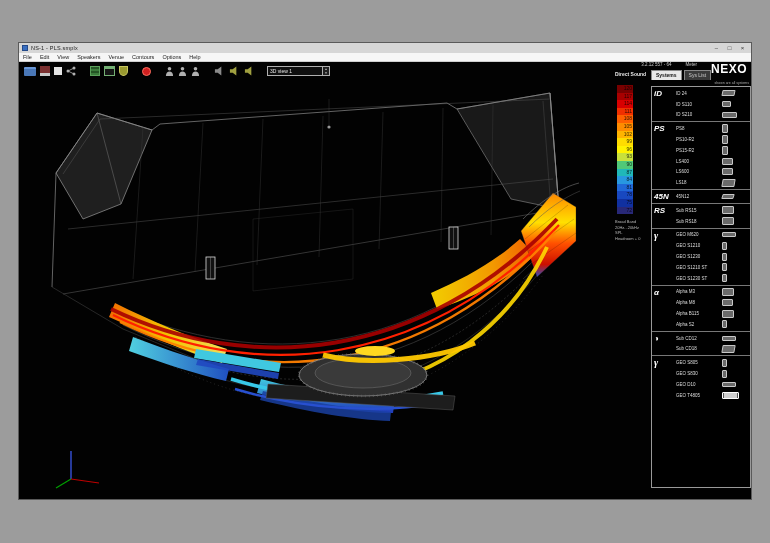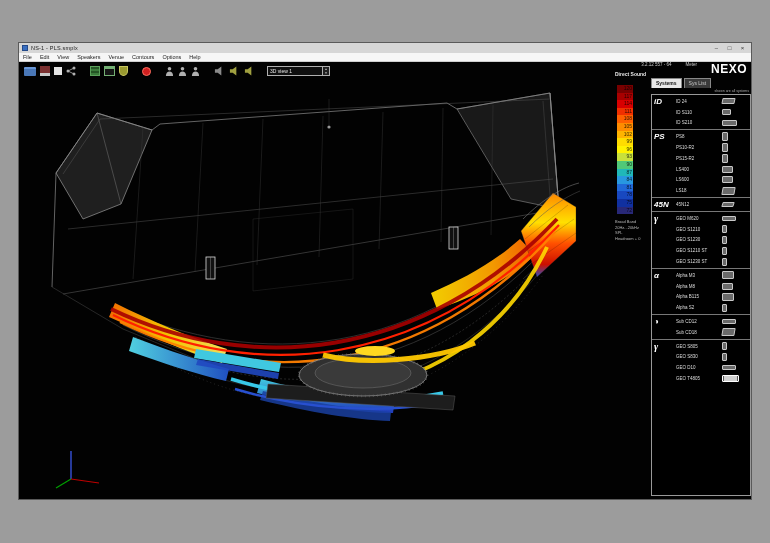--- a/index.html
+++ b/index.html
@@ -47,21 +47,21 @@
 
   
   .legend { position:absolute; left:596px; top:9px; width:34px; }
   .legend-title { font-size:5px; color:#e8e8e8; font-weight:bold; white-space:nowrap; margin-bottom:8px; }
   .legend-blocks { width:16px; margin-left:2px; }
   .legend-block { width:16px; height:7.6px; font-size:5px; line-height:7.6px; text-align:right; padding-right:1px; color:rgba(0,0,0,.8); }
   .legend-footer { margin-top:5px; }
   .legend-footer div { font-size:4px; color:#b8b8b8; line-height:5.5px; white-space:nowrap; }
 
   
-  .sidebar { position:absolute; left:632px; top:16px; width:100px; height:424px; }
+  .sidebar { position:absolute; left:632px; top:8px; width:100px; height:424px; }
   .sb-tabs { display:flex; gap:2px; height:10px; }
   .sb-tab { font-size:5px; padding:1px 4px; border:1px solid #888; border-bottom:none; }
   .sb-tab.active { background:#e8e8e8; color:#111; font-weight:bold; }
   .sb-tab.inactive { background:#3a3a3a; color:#c8c8c8; }
   .sb-note { font-size:3.5px; color:#aaa; text-align:right; height:6px; line-height:6px; padding-right:2px; }
   .sb-list { border:1px solid #999; height:402px; overflow:hidden; background:#000; }
   .sb-group { border-top:1px solid #777; position:relative; padding:1px 0; }
   .sb-group:first-child { border-top:none; }
   .sb-logo { position:absolute; left:2px; top:2px; width:20px; color:#fff; font-weight:bold; font-style:italic; font-size:8px; line-height:9px; }
   .sb-logo.geo { font-family:"Liberation Serif", serif; font-size:10px; }
@@ -376,20 +376,31 @@
             </div>
           </div>
           <div class="sb-group">
             <div class="sb-logo">45N</div>
             <div class="sb-row">
               <div class="sb-row-label">45N12</div>
               <div class="sb-ico i-wedge-flat"></div>
             </div>
           </div>
           <div class="sb-group">
+            <div class="sb-logo">RS</div>
+            <div class="sb-row">
+              <div class="sb-row-label">Sub RS15</div>
+              <div class="sb-ico i-sub"></div>
+            </div>
+            <div class="sb-row">
+              <div class="sb-row-label">Sub RS18</div>
+              <div class="sb-ico i-sub"></div>
+            </div>
+          </div>
+          <div class="sb-group">
             <div class="sb-logo geo">γ</div>
             <div class="sb-row">
               <div class="sb-row-label">GEO M620</div>
               <div class="sb-ico i-flat"></div>
             </div>
             <div class="sb-row">
               <div class="sb-row-label">GEO S1210</div>
               <div class="sb-ico i-vert-sm"></div>
             </div>
             <div class="sb-row">

